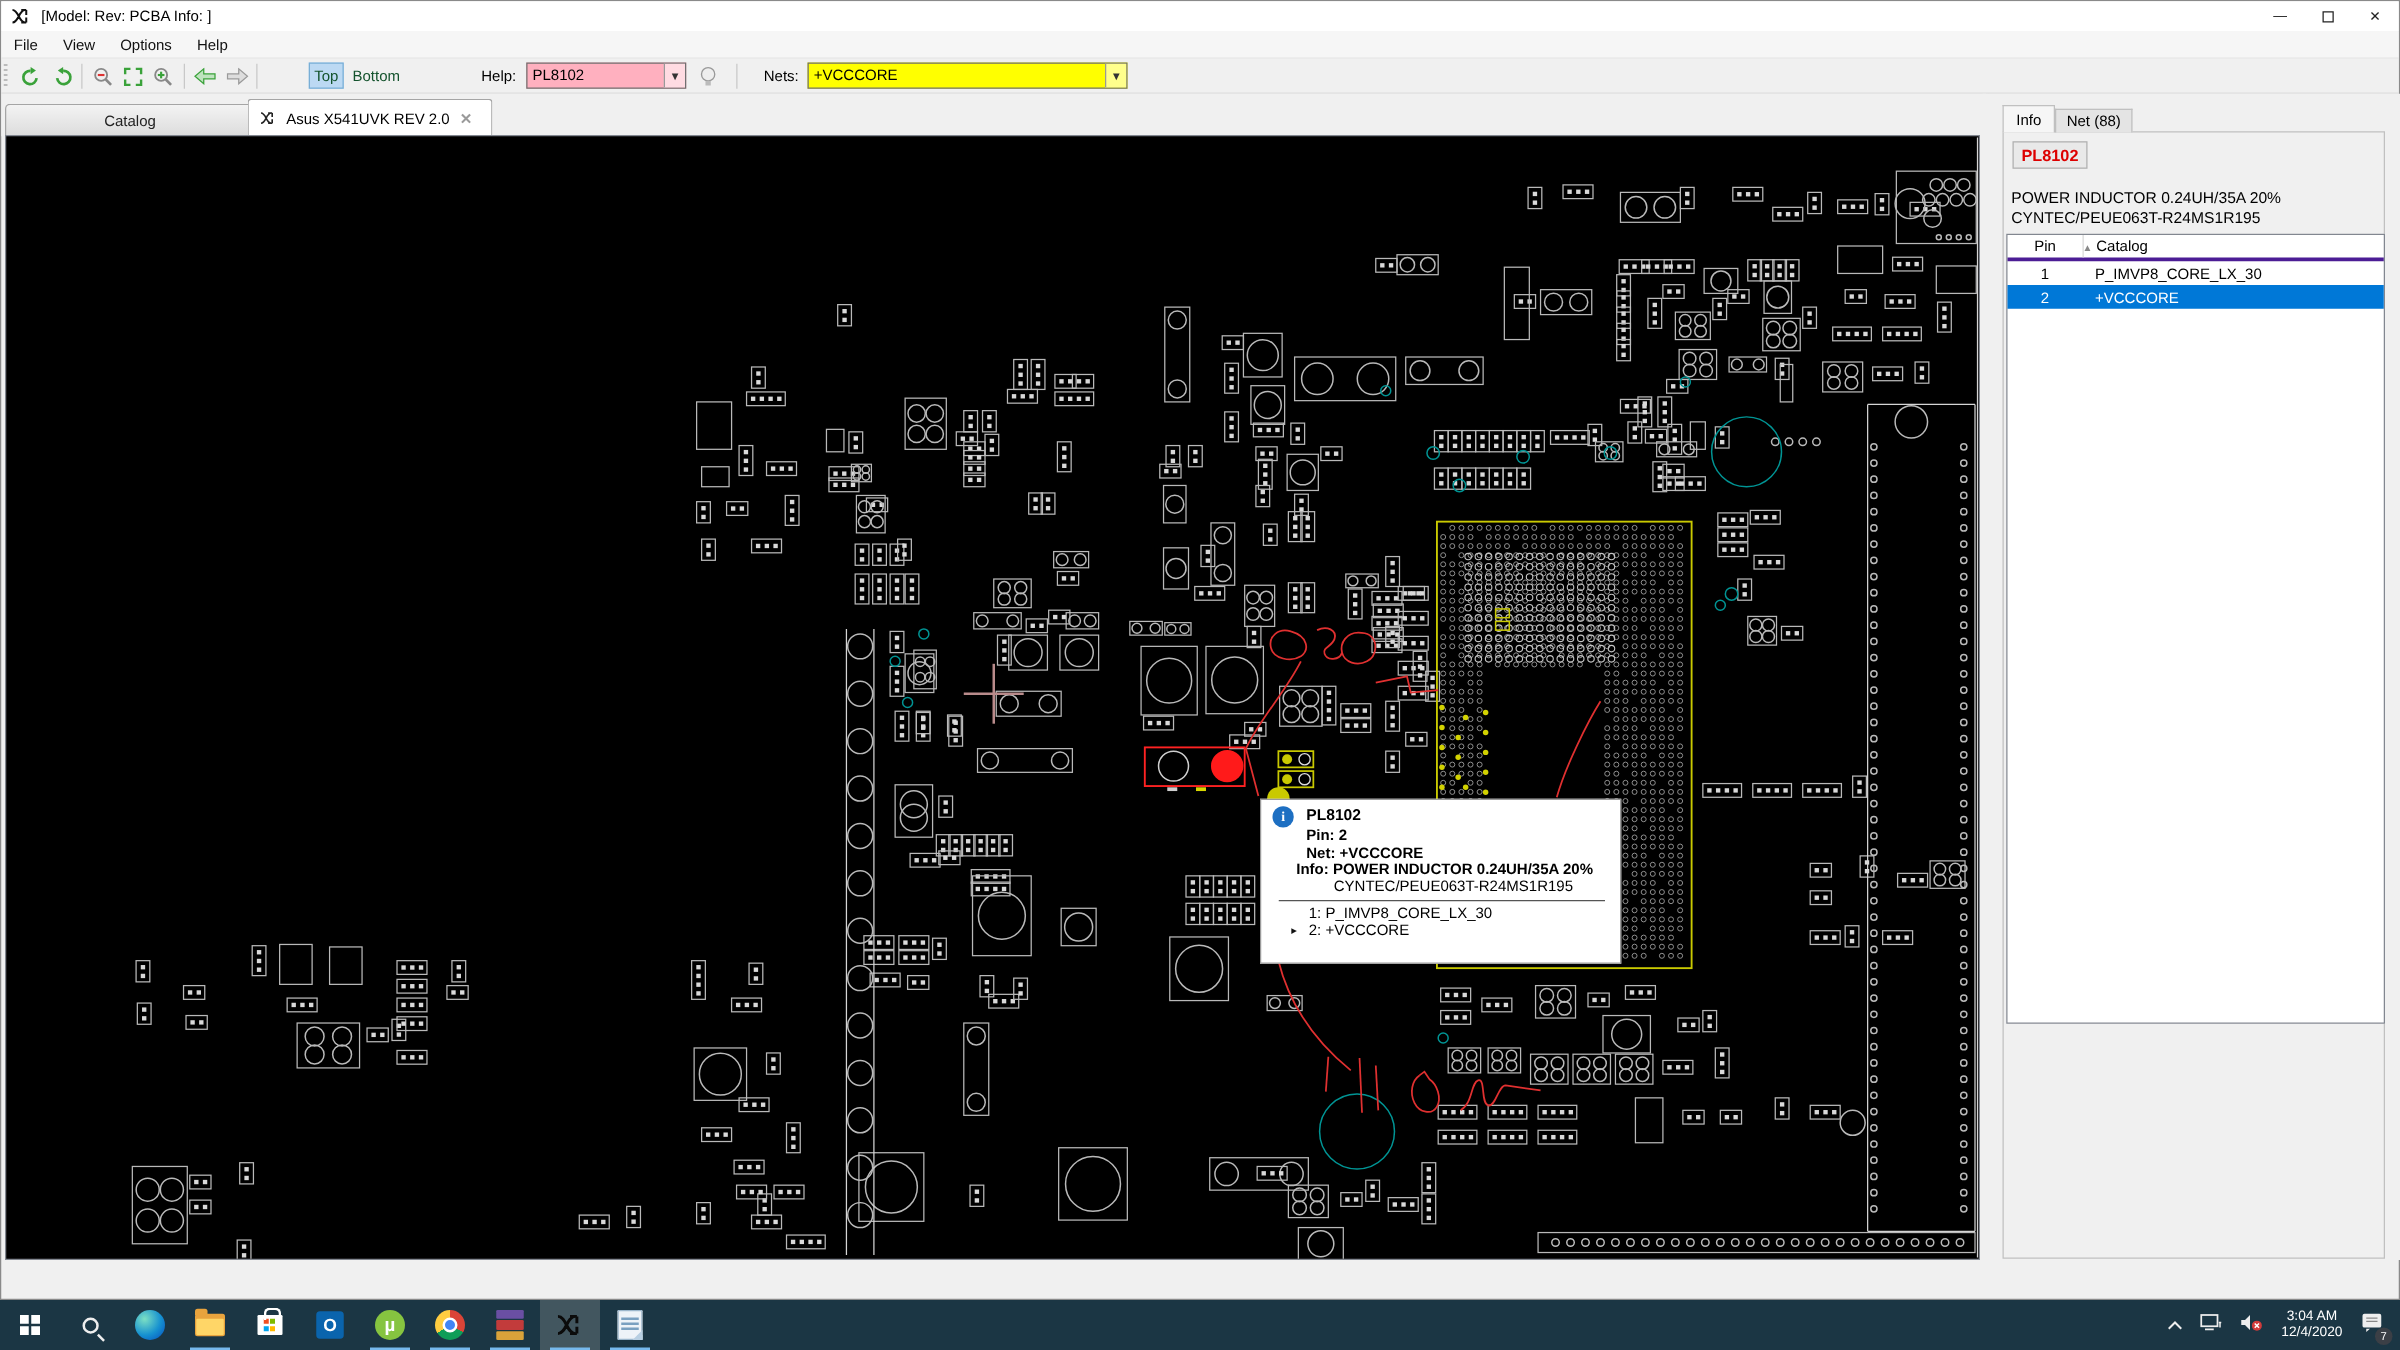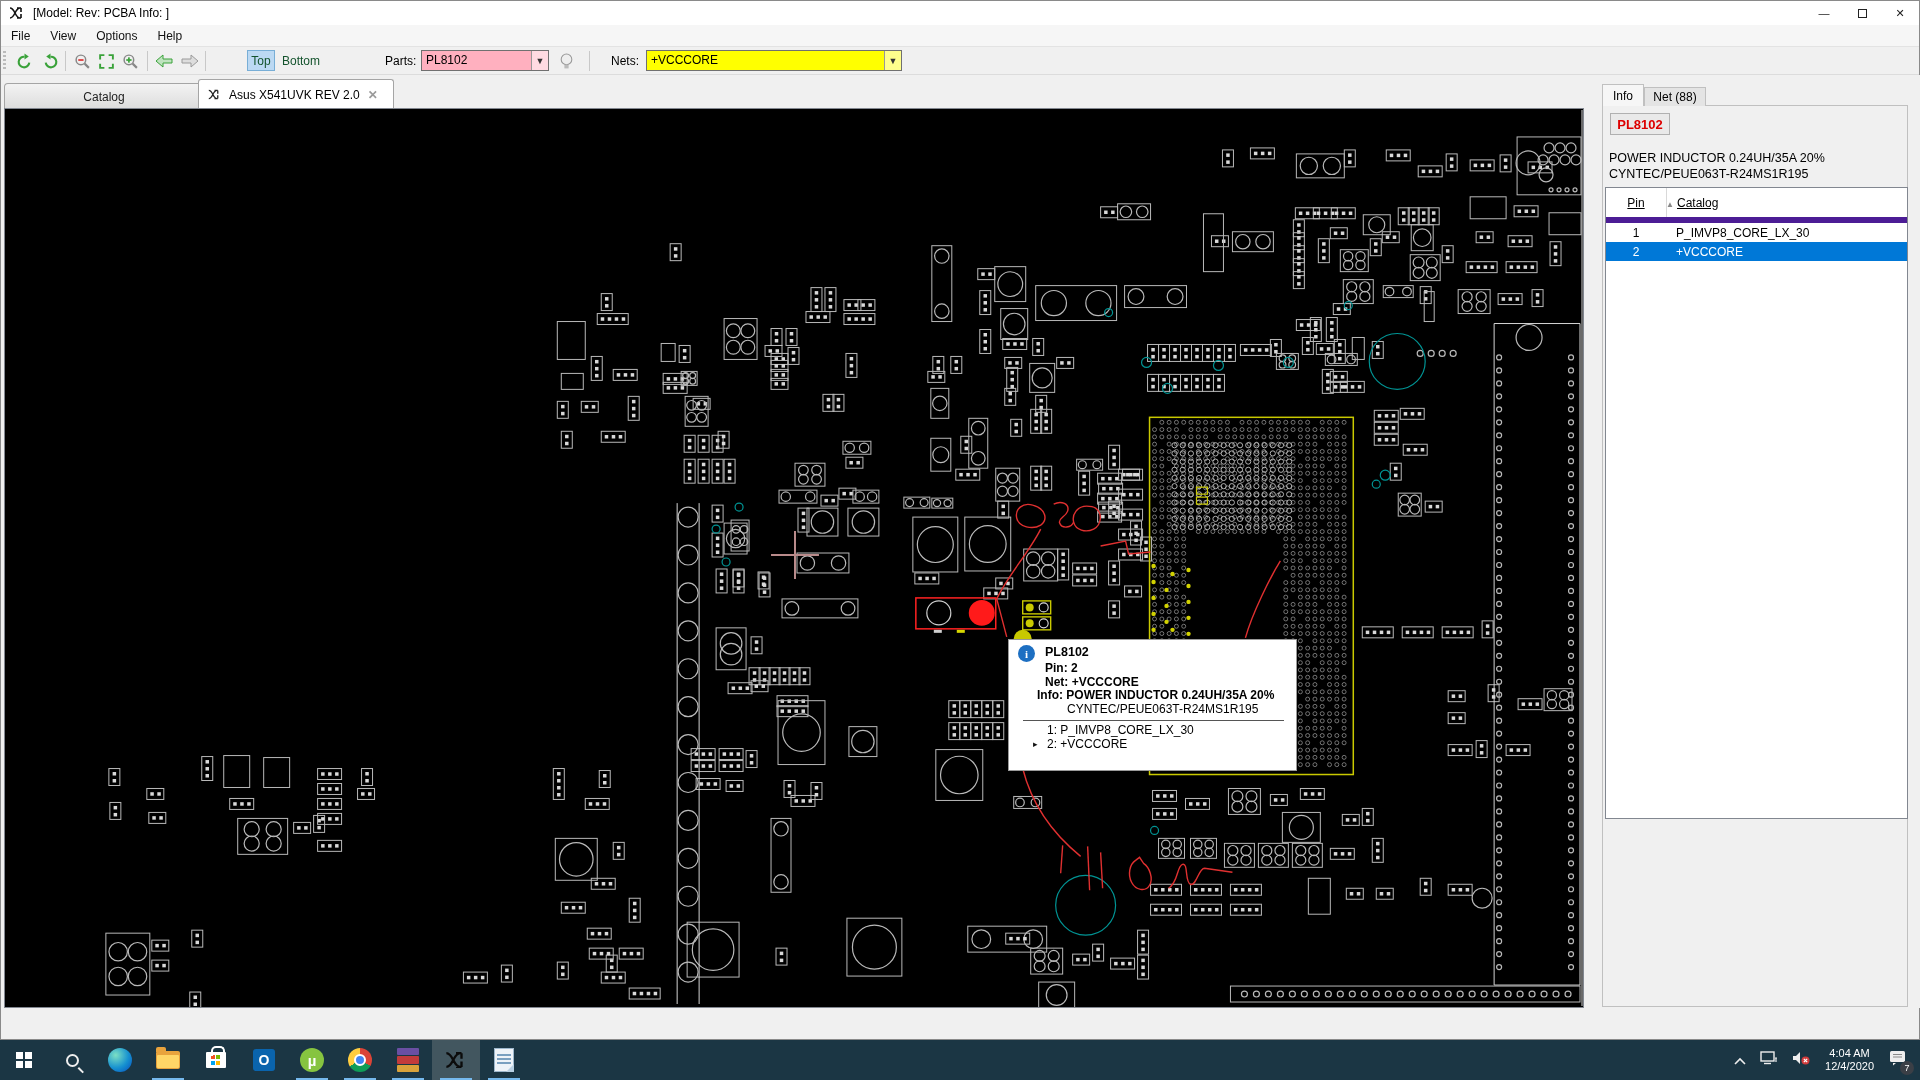--- a/index.html
+++ b/index.html
@@ -75,21 +75,21 @@
   .ptab.active { left:11px; top:9px; width:42px; height:22px; background:#f6f6f6;
     border:1px solid #c0c0c0; border-bottom:none; z-index:2; }
   .ptab.idle { left:53px; top:12px; width:62px; height:19px; background:#e4e4e4;
     border:1px solid #c0c0c0; border-bottom:none; }
   .partid { position:absolute; left:19px; top:38px; width:60px; height:22px; background:#e9e9e9;
     border:1px solid #b0b0b0; color:#dd0000; font-weight:bold; font-size:13px; display:flex;
     align-items:center; justify-content:center; }
   .pdesc { position:absolute; left:18px; font-size:12.5px; color:#000; white-space:nowrap; }
   .ptable { position:absolute; left:14px; top:112px; width:303px; height:632px; background:#fff;
     border:1px solid #828790; font-size:12px; }
-  .ptable .hdr { display:flex; height:35px; border-bottom:6px solid #4c1d95; align-items:center;text-decoration:underline; }
+  .ptable .hdr { display:flex; height:21px; border-bottom:3px solid #4c1d95; align-items:center; }
   .ptable .hdr .c1 { width:60px; text-align:center; position:relative; }
   .ptable .hdr .sort { position:absolute; right:-8px; top:4px; color:#888; font-size:8px; }
   .ptable .hdr .c2 { padding-left:10px; border-left:1px solid #d9d9d9; height:100%;
     display:flex; align-items:center; flex:1; }
   .prow { display:flex; height:19px; align-items:center; }
   .prow .c1 { width:60px; text-align:center; }
   .prow .c2 { padding-left:10px; flex:1; }
   .prow.sel { background:#0078d7; color:#fff; }
   
   #taskbar { position:absolute; left:0; top:1040px; width:1920px; height:40px; background:#1b3644;
@@ -209,21 +209,21 @@
         </svg>
     </div>
     <div class="tbtn" style="left:178px">
       <svg width="18" height="14" viewBox="0 0 18 14">
           <path d="M1,5 H10 V1 L17,7 L10,13 V9 H1 Z" fill="#ddd" stroke="#9a9a9a"></path>
         </svg>
     </div>
     <div class="tsep" style="left:204px"></div>
     <div class="toggle sel" style="left:246px;width:28px">Top</div>
     <div class="toggle" style="left:276px;width:48px">Bottom</div>
-    <span class="tlabel" style="left:384px">Parts:</span>
+    <span class="tlabel" style="left:384px">Help:</span>
     <div class="combo" style="left:420px;width:128px;background:#ffb0bf">
       <span class="field">PL8102</span>
       <span class="arrow">▼</span>
     </div>
     <div class="tbtn" style="left:554px">
       <svg width="15" height="17" viewBox="0 0 14 16">
           <circle cx="7" cy="6" r="5" fill="#eee" stroke="#999"></circle>
           <rect x="5" y="11" width="4" height="3.5" fill="#bbb"></rect>
         </svg>
     </div>
@@ -2750,21 +2750,21 @@
         </svg>
     </span>
     <span class="titem">
       <svg width="18" height="14" viewBox="0 0 18 14">
           <path d="M1,5 h3 l4,-4 v12 l-4,-4 h-3 Z" fill="#eee"></path>
           <circle cx="13.5" cy="9.5" r="4" fill="#d23b3b"></circle>
           <path d="M11.8,7.8 l3.4,3.4 M15.2,7.8 l-3.4,3.4" stroke="#fff" stroke-width="1.2"></path>
         </svg>
     </span>
     <span class="clock">
-      <span>4:04 AM</span><br>
+      <span>3:04 AM</span><br>
       <span>12/4/2020</span>
     </span>
     <span class="titem" style="position:relative">
       <svg width="18" height="16" viewBox="0 0 18 16">
           <rect x="1" y="1" width="15" height="11" rx="1.5" fill="#eee"></rect>
           <path d="M4,13 l0,2.5 l3,-2.5 Z" fill="#eee"></path>
           <line x1="4" y1="4.5" x2="13" y2="4.5" stroke="#888"></line>
           <line x1="4" y1="7" x2="13" y2="7" stroke="#888"></line>
         </svg>
       <span class="badge">7</span>

